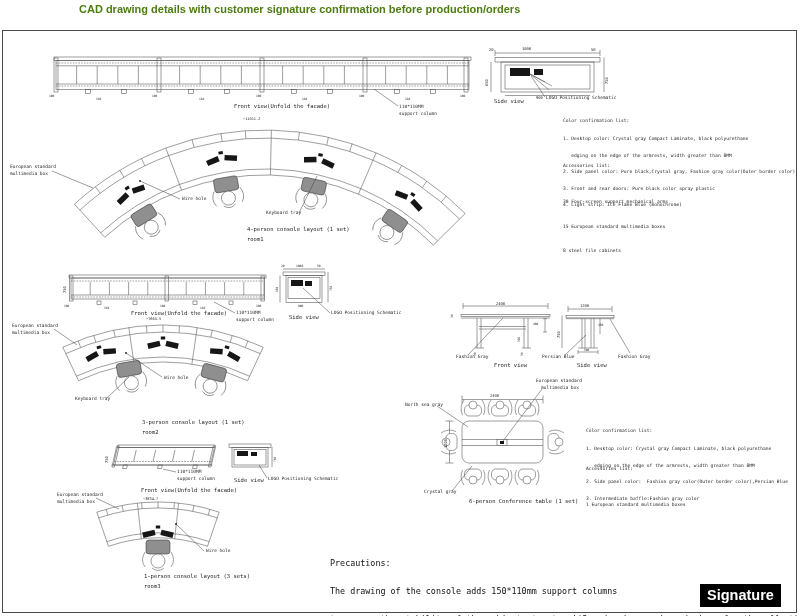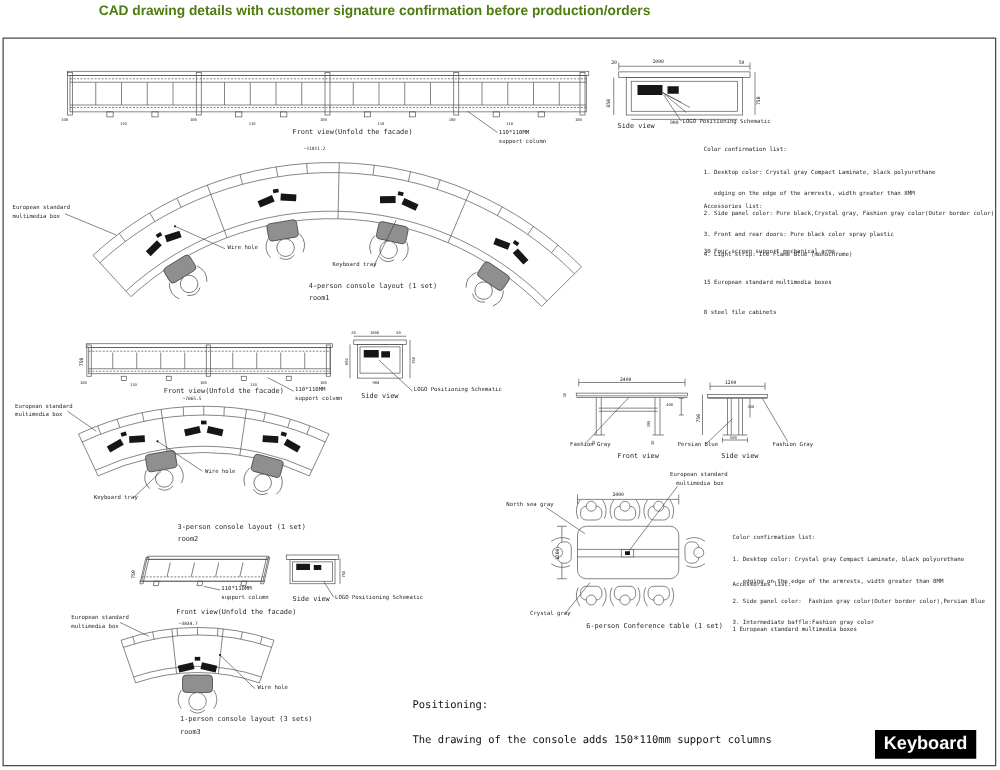--- a/index.html
+++ b/index.html
@@ -350,20 +350,20 @@
   <div class="lb" style="left:177px;top:476px">support column</div>
   <div class="cp" style="left:234px;top:477px">Side view</div>
   <div class="lb" style="left:268px;top:476px">LOGO Positioning Schematic</div>
   <div class="lb" style="left:57px;top:492px">European standard</div>
   <div class="lb" style="left:57px;top:499px">multimedia box</div>
   <div class="lb" style="left:206px;top:548px">Wire hole</div>
   <div class="cp" style="left:144px;top:573px">1-person console layout (3 sets)</div>
   <div class="cp" style="left:144px;top:583px">room3</div>
 
   <div class="pre">
-    <div>Positioning:</div>
+    <div>Precautions:</div>
     <div>The drawing of the console adds 150*110mm support columns</div>
     <div>to ensure the stability of the cabinet structure!(See drawings and renderings for the effect)</div>
   </div>
 
-  <div class="sig">Keyboard</div>
+  <div class="sig">Signature</div>
 
 </div>
 
 </body></html>

